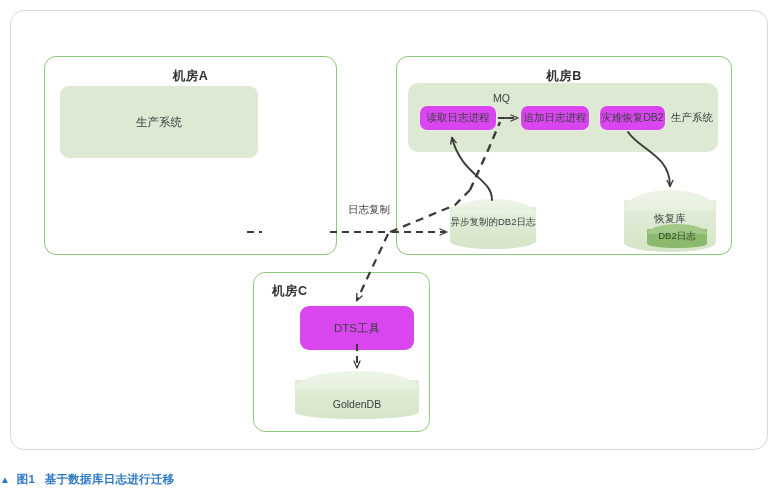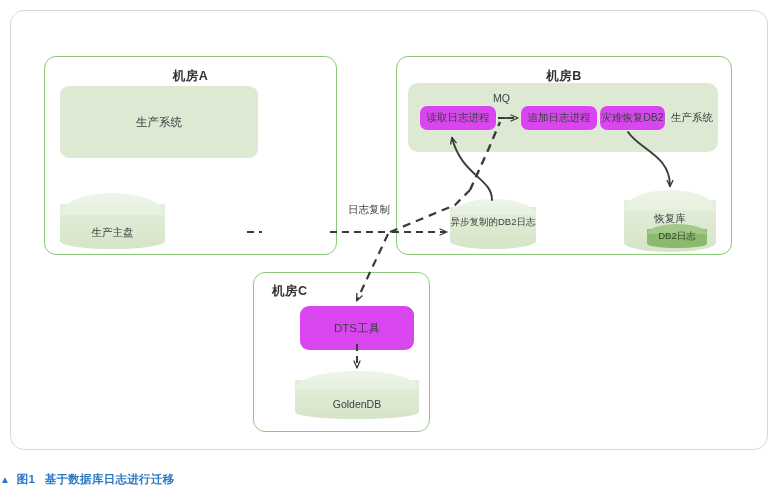--- a/index.html
+++ b/index.html
@@ -50,21 +50,21 @@
 
   
   .chip{
     position:absolute;box-sizing:border-box;
     background:#d946ef;border-radius:7px;
     display:flex;align-items:center;justify-content:center;
     font-size:10.5px;color:#3c4043;white-space:nowrap;
     box-shadow:0 0 0 0.5px #f0f0f0;
   }
   #readProc{left:420px;top:106px;width:76px;height:24px;}
-  #appendProc{left:521px;top:106px;width:76px;height:24px;}
+  #appendProc{left:521px;top:106px;width:68px;height:24px;}
   #drDb2{left:600px;top:106px;width:65px;height:24px;}
   .plain-label{
     position:absolute;font-size:10.5px;color:#3c4043;white-space:nowrap;
   }
   #prodSysB{left:671px;top:111px;}
   #mqLabel{left:493px;top:92px;font-size:10.5px;font-weight:normal;}
   #logRepLabel{left:348px;top:203px;font-size:10.5px;}
 
   
   .cyl{position:absolute;}
@@ -128,25 +128,20 @@
   <div class="outer-frame"></div>
 
   <div class="room" id="roomA">
     <div class="room-title">机房A</div>
   </div>
 
   <div class="panel" id="prodSysA">
     <span>生产系统</span>
   </div>
 
-  <div class="cyl" id="prodMaster">
-    <div class="body" style="top:11px;"></div>
-    <div class="top" style="height:22px;"></div>
-    <div class="cap-label" style="top:33px;">生产主盘</div>
-  </div>
 
 
 
   <div class="room" id="roomB">
     <div class="room-title">机房B</div>
   </div>
 
   <div class="panel" id="panelB"></div>
 
   <div class="chip" id="readProc">

